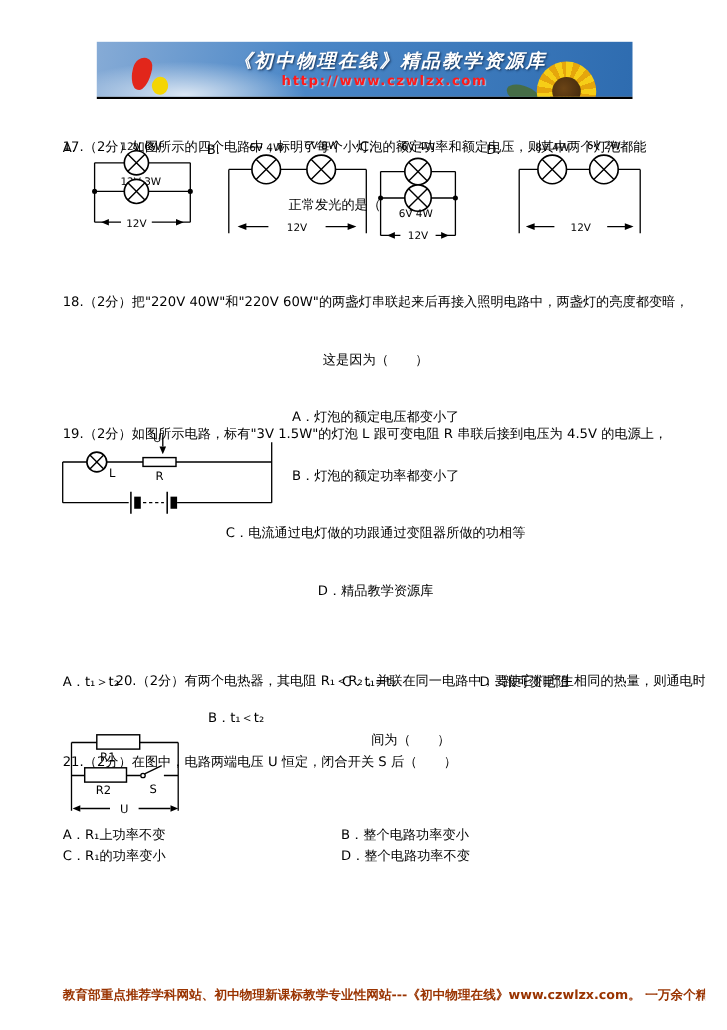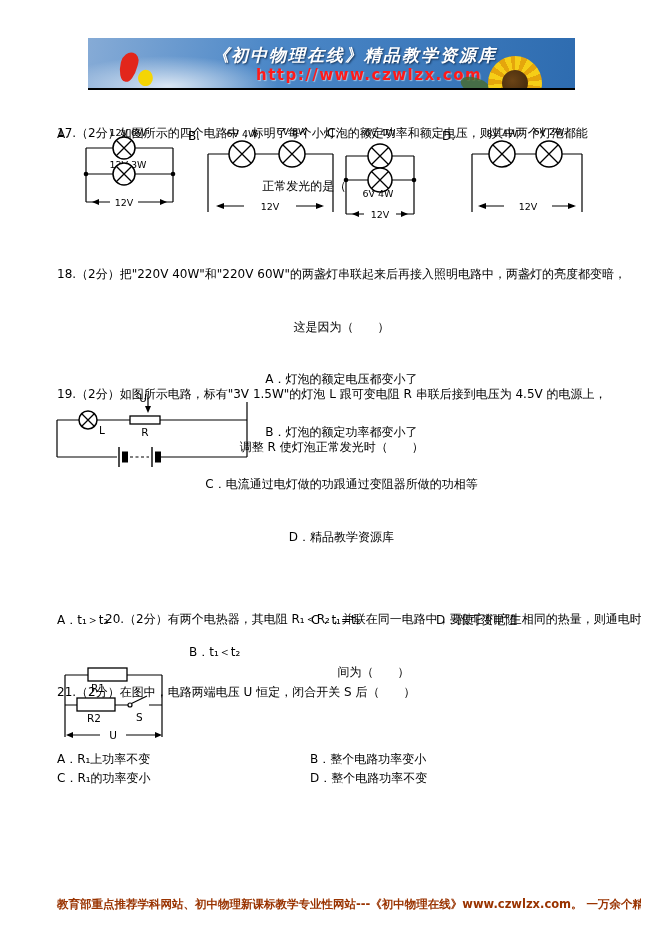--- a/index.html
+++ b/index.html
@@ -10,21 +10,21 @@
           background:linear-gradient(100deg,#86abd6 0%,#4b87c7 38%,#2e6cb0 100%);
           border-bottom:2px solid #000;}
   .banner-cloud{position:absolute;left:-30px;bottom:-28px;width:220px;height:60px;border-radius:50%;
           background:radial-gradient(closest-side,rgba(255,255,255,.75),rgba(255,255,255,0));}
   .logo-red{position:absolute;left:32px;top:14px;width:17px;height:30px;background:#e2261b;
           border-radius:58% 45% 48% 52%/40% 30% 62% 60%;transform:rotate(14deg);}
   .logo-yellow{position:absolute;left:50px;top:32px;width:15px;height:16px;background:#f4d504;
           border-radius:60% 45% 55% 50%/55% 45% 60% 45%;transform:rotate(-24deg);}
   .banner-title{position:absolute;left:124px;top:6px;font-size:17px;font-weight:bold;font-style:italic;
           color:#fff;letter-spacing:2px;text-shadow:1px 1px 2px rgba(10,30,60,.8);white-space:pre;}
-  .banner-url{position:absolute;left:168px;top:28px;font-size:15px;font-weight:bold;color:#ff1a1a;
+  .banner-url{position:absolute;left:168px;top:28px;font-size:12px;font-weight:bold;color:#ff1a1a;
           letter-spacing:1.5px;text-shadow:1px 1px 1px rgba(255,255,255,.5);white-space:pre;}
   .sunflower{position:absolute;left:400px;top:18px;width:54px;height:54px;border-radius:50%;
           background:repeating-conic-gradient(#f6ce17 0deg 14deg,#e5a60c 14deg 28deg);}
   .sunflower-center{position:absolute;left:14px;top:14px;width:26px;height:26px;border-radius:50%;
           background:radial-gradient(circle at 40% 40%,#6b4416,#3a230a);}
   .leaf{position:absolute;left:372px;top:40px;width:30px;height:16px;background:#4a6b2a;
           border-radius:50% 50% 40% 60%;transform:rotate(18deg);opacity:.8;}
   
   .tblock{position:absolute;font-size:12px;line-height:17.5px;white-space:pre;text-align:center;}
   .tblock div{height:17.5px;}
@@ -145,21 +145,20 @@
     <div>18.（2分）把"220V 40W"和"220V 60W"的两盏灯串联起来后再接入照明电路中，两盏灯的亮度都变暗，</div>
     <div>这是因为（　　）</div>
     <div>A．灯泡的额定电压都变小了</div>
     <div>B．灯泡的额定功率都变小了</div>
     <div>C．电流通过电灯做的功跟通过变阻器所做的功相等</div>
     <div>D．精品教学资源库</div>
   </div>
 
   <div class="tblock" style="left:57px;top:351px;">
     <div>19.（2分）如图所示电路，标有"3V 1.5W"的灯泡 L 跟可变电阻 R 串联后接到电压为 4.5V 的电源上，</div>
-    <div>调整 R 使灯泡正常发光时（　　）</div>
   </div>
 
   <div class="circ fig" style="left:55px;top:392px;">
     <svg width="195" height="80" viewBox="0 0 195 80">
       <text x="88" y="10" text-anchor="middle">U</text>
       <path class="wire" d="M93,3 V14"></path>
       <polygon class="ah" points="93,21 90,14 96,14"></polygon>
       <path class="wire" d="M2,28 H192 M2,28 V65 M192,10 V65 M2,65 H62 M106,65 H192"></path>
       <circle class="bulb" cx="33" cy="28" r="9"></circle>
       <path class="bulbx" d="M26.5,21.5 L39.5,34.5 M26.5,34.5 L39.5,21.5"></path>

